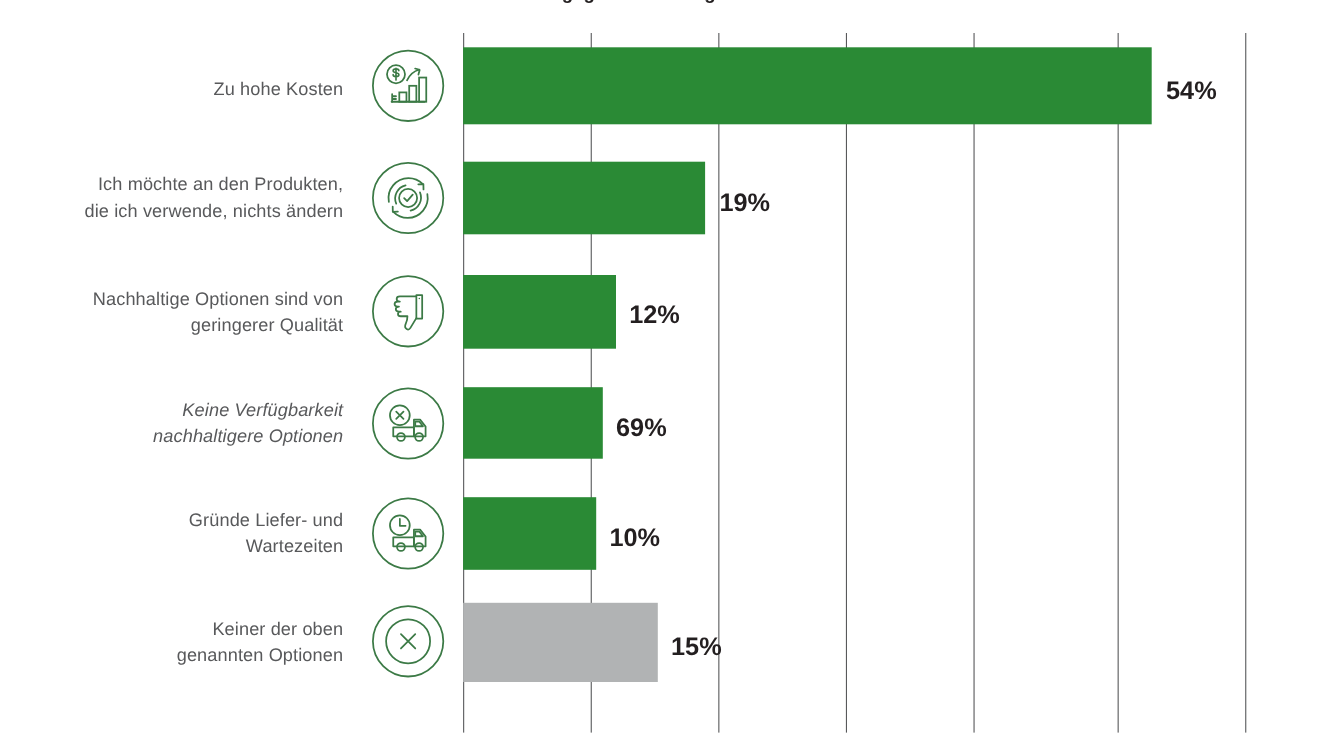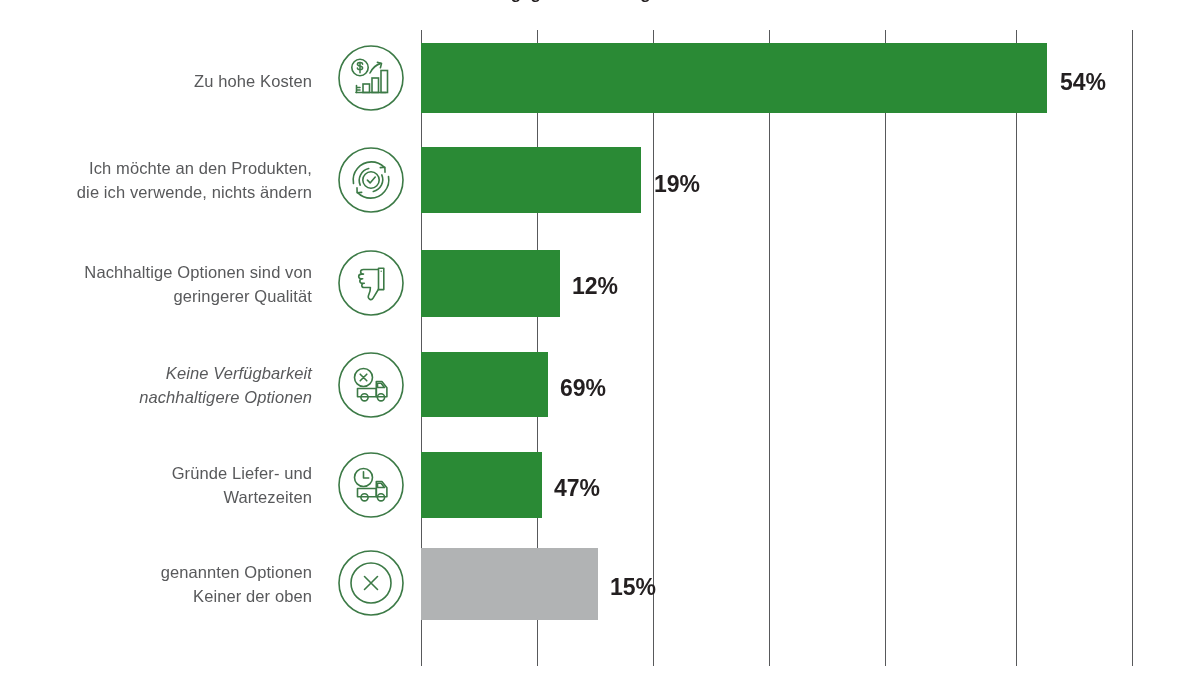--- a/index.html
+++ b/index.html
@@ -203,27 +203,27 @@
         <circle cx="27.5" cy="27.5" r="9"></circle>
         <path d="M27.5 21.8v6.2h5.2" stroke-linecap="round" stroke-linejoin="round"></path>
         <path d="M21.5 38.5h18.8v8.2H21.5z" stroke-linejoin="round"></path>
         <path d="M40.3 31.5h5.6l5 6.3v8.9h-10.6z" stroke-linejoin="round"></path>
         <path d="M41.5 33.2h3.6l3.4 4.3h-7z" stroke-linejoin="round"></path>
         <circle cx="28.5" cy="47.3" r="3.6"></circle>
         <circle cx="45" cy="47.3" r="3.6"></circle>
       </svg>
     </div>
     <div class="bar green" style="left:421px; top:0px; width:121px; height:66px;"></div>
-    <div class="bar-value" style="left:554px; top:23px;">47%</div>
+    <div class="bar-value" style="left:554px; top:23px;">10%</div>
   </div>
 
   <div class="row" style="top:548px;">
     <div class="row-label" style="top:12px;">
+      <div>Keiner der oben</div>
       <div>genannten Optionen</div>
-      <div>Keiner der oben</div>
     </div>
     <div class="row-icon" style="top:0px;">
       <svg width="70" height="70" viewBox="0 0 70 70" fill="none" stroke="#3c7a46" stroke-width="1.6">
         <circle cx="35" cy="35" r="32"></circle>
         <circle cx="35" cy="35" r="20"></circle>
         <path d="M28.5 28.5l13 13M41.5 28.5l-13 13" stroke-linecap="round"></path>
       </svg>
     </div>
     <div class="bar grey" style="left:421px; top:0px; width:177px; height:72px;"></div>
     <div class="bar-value" style="left:610px; top:26px;">15%</div>

